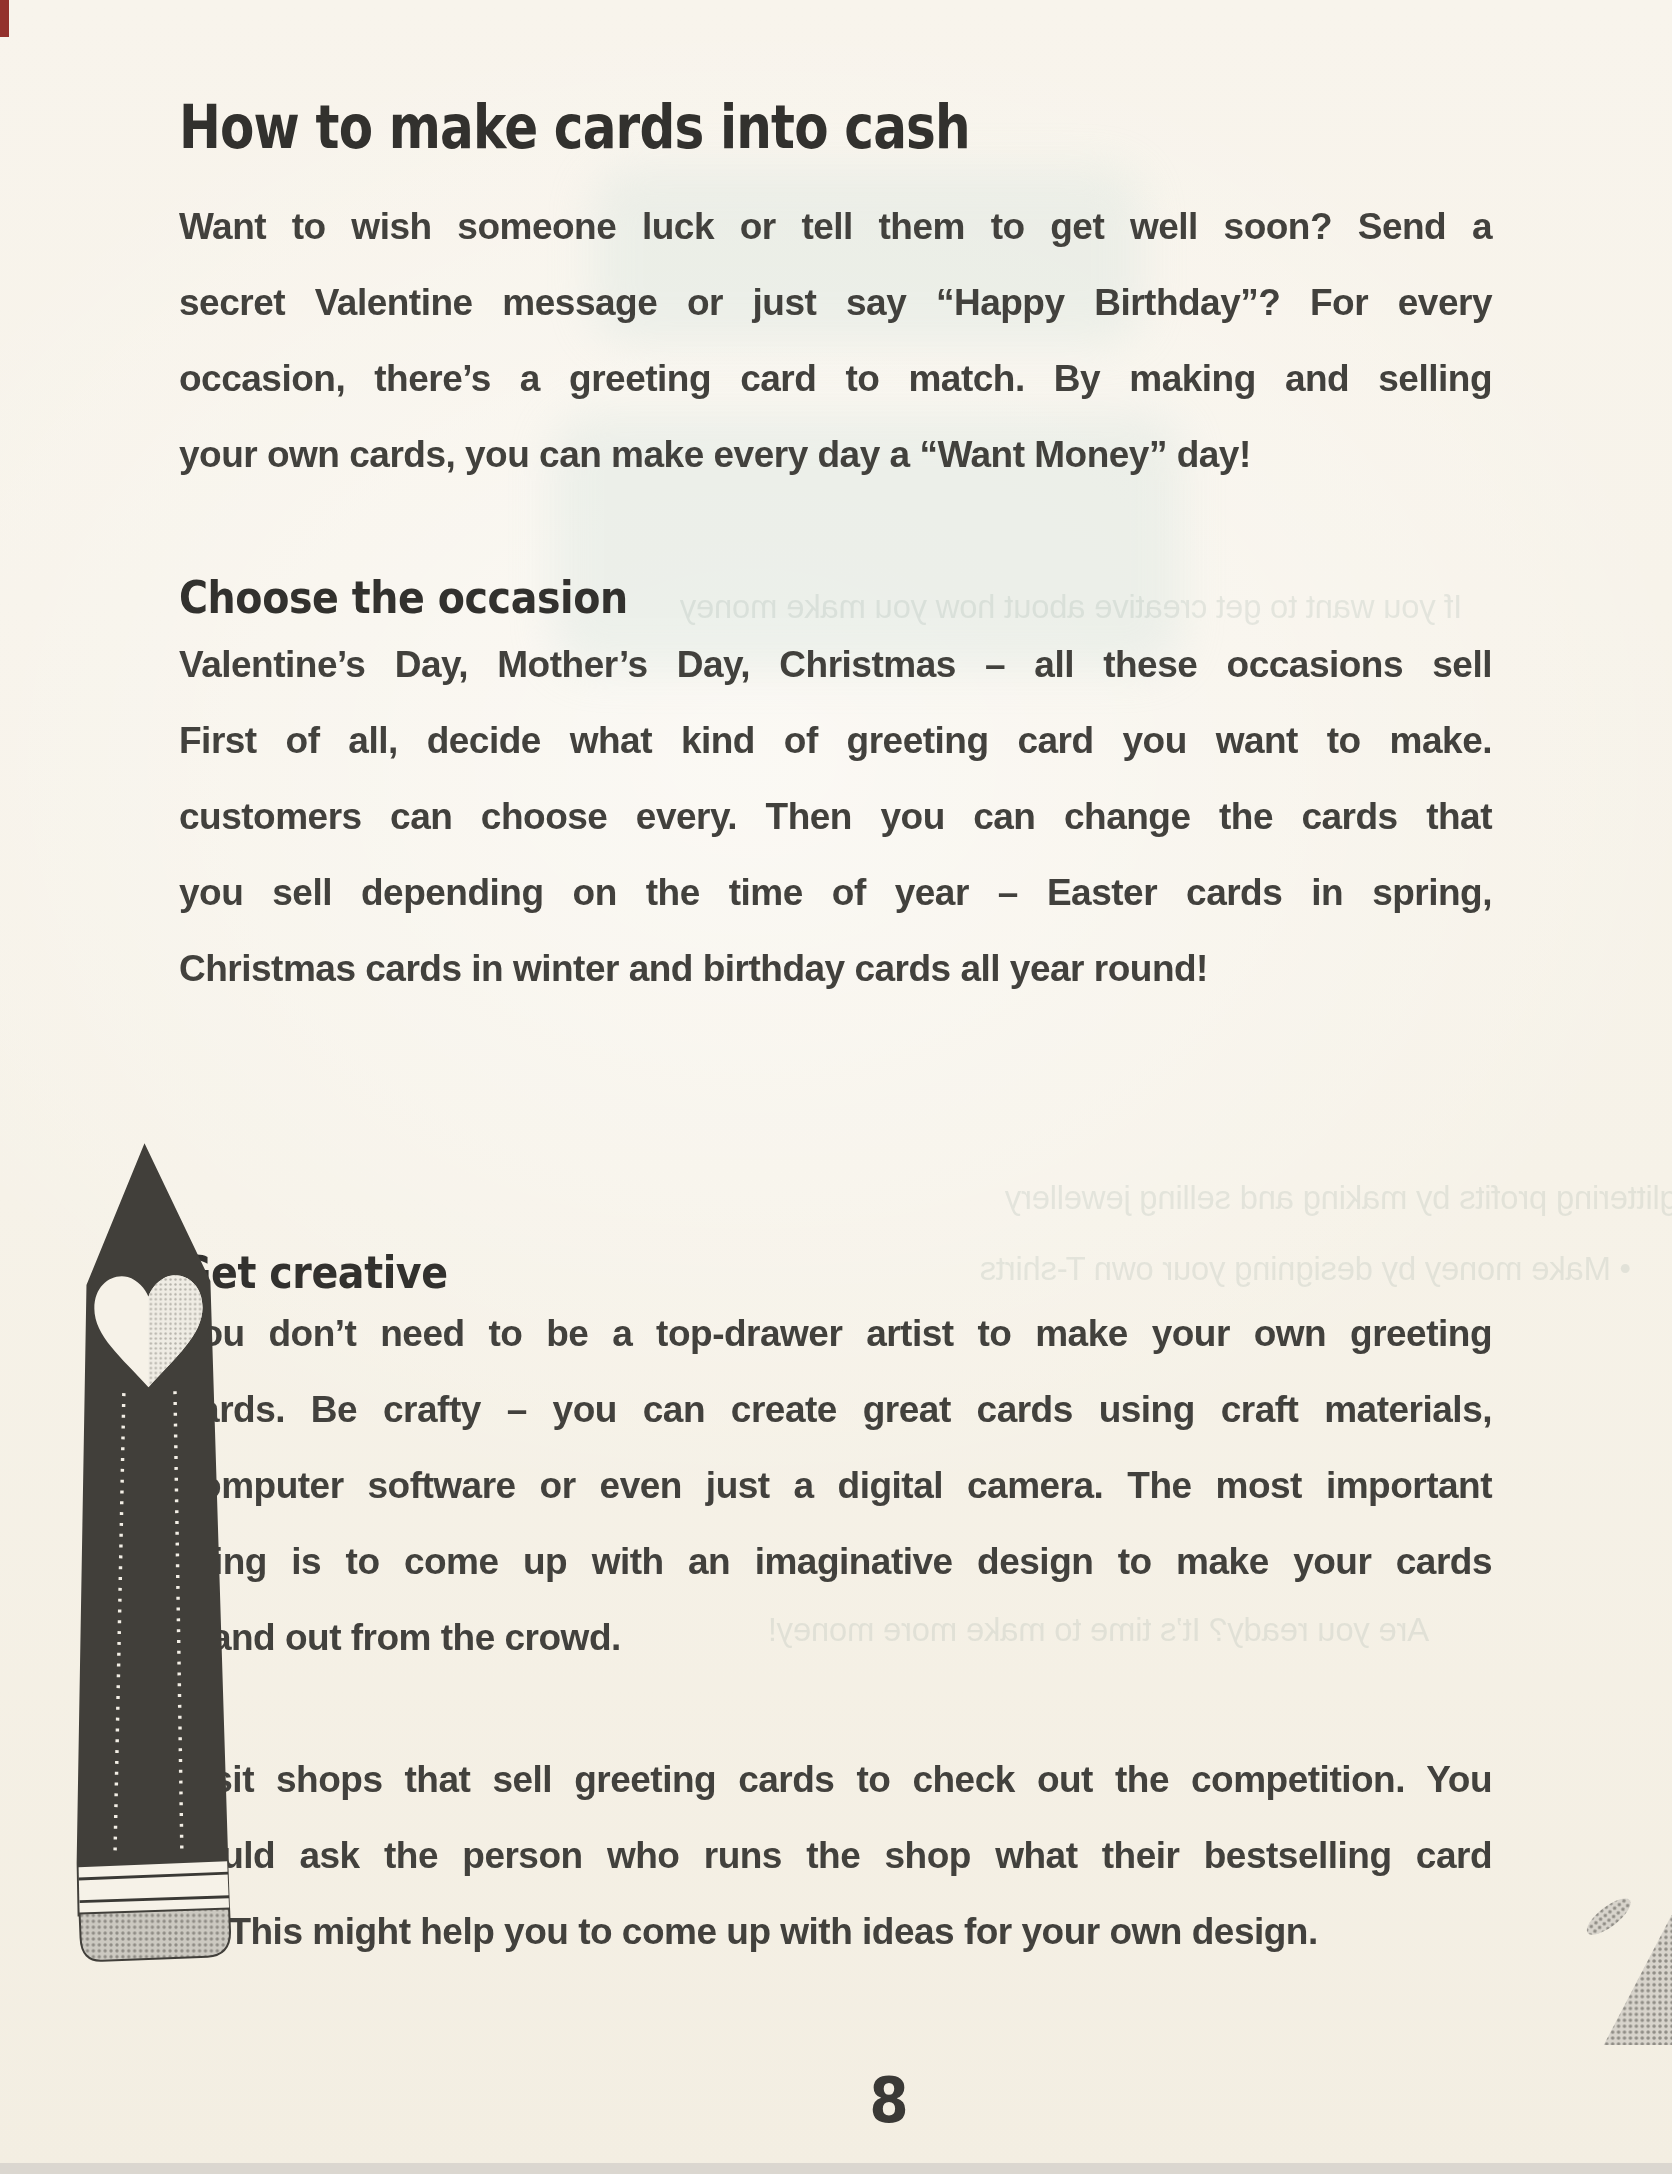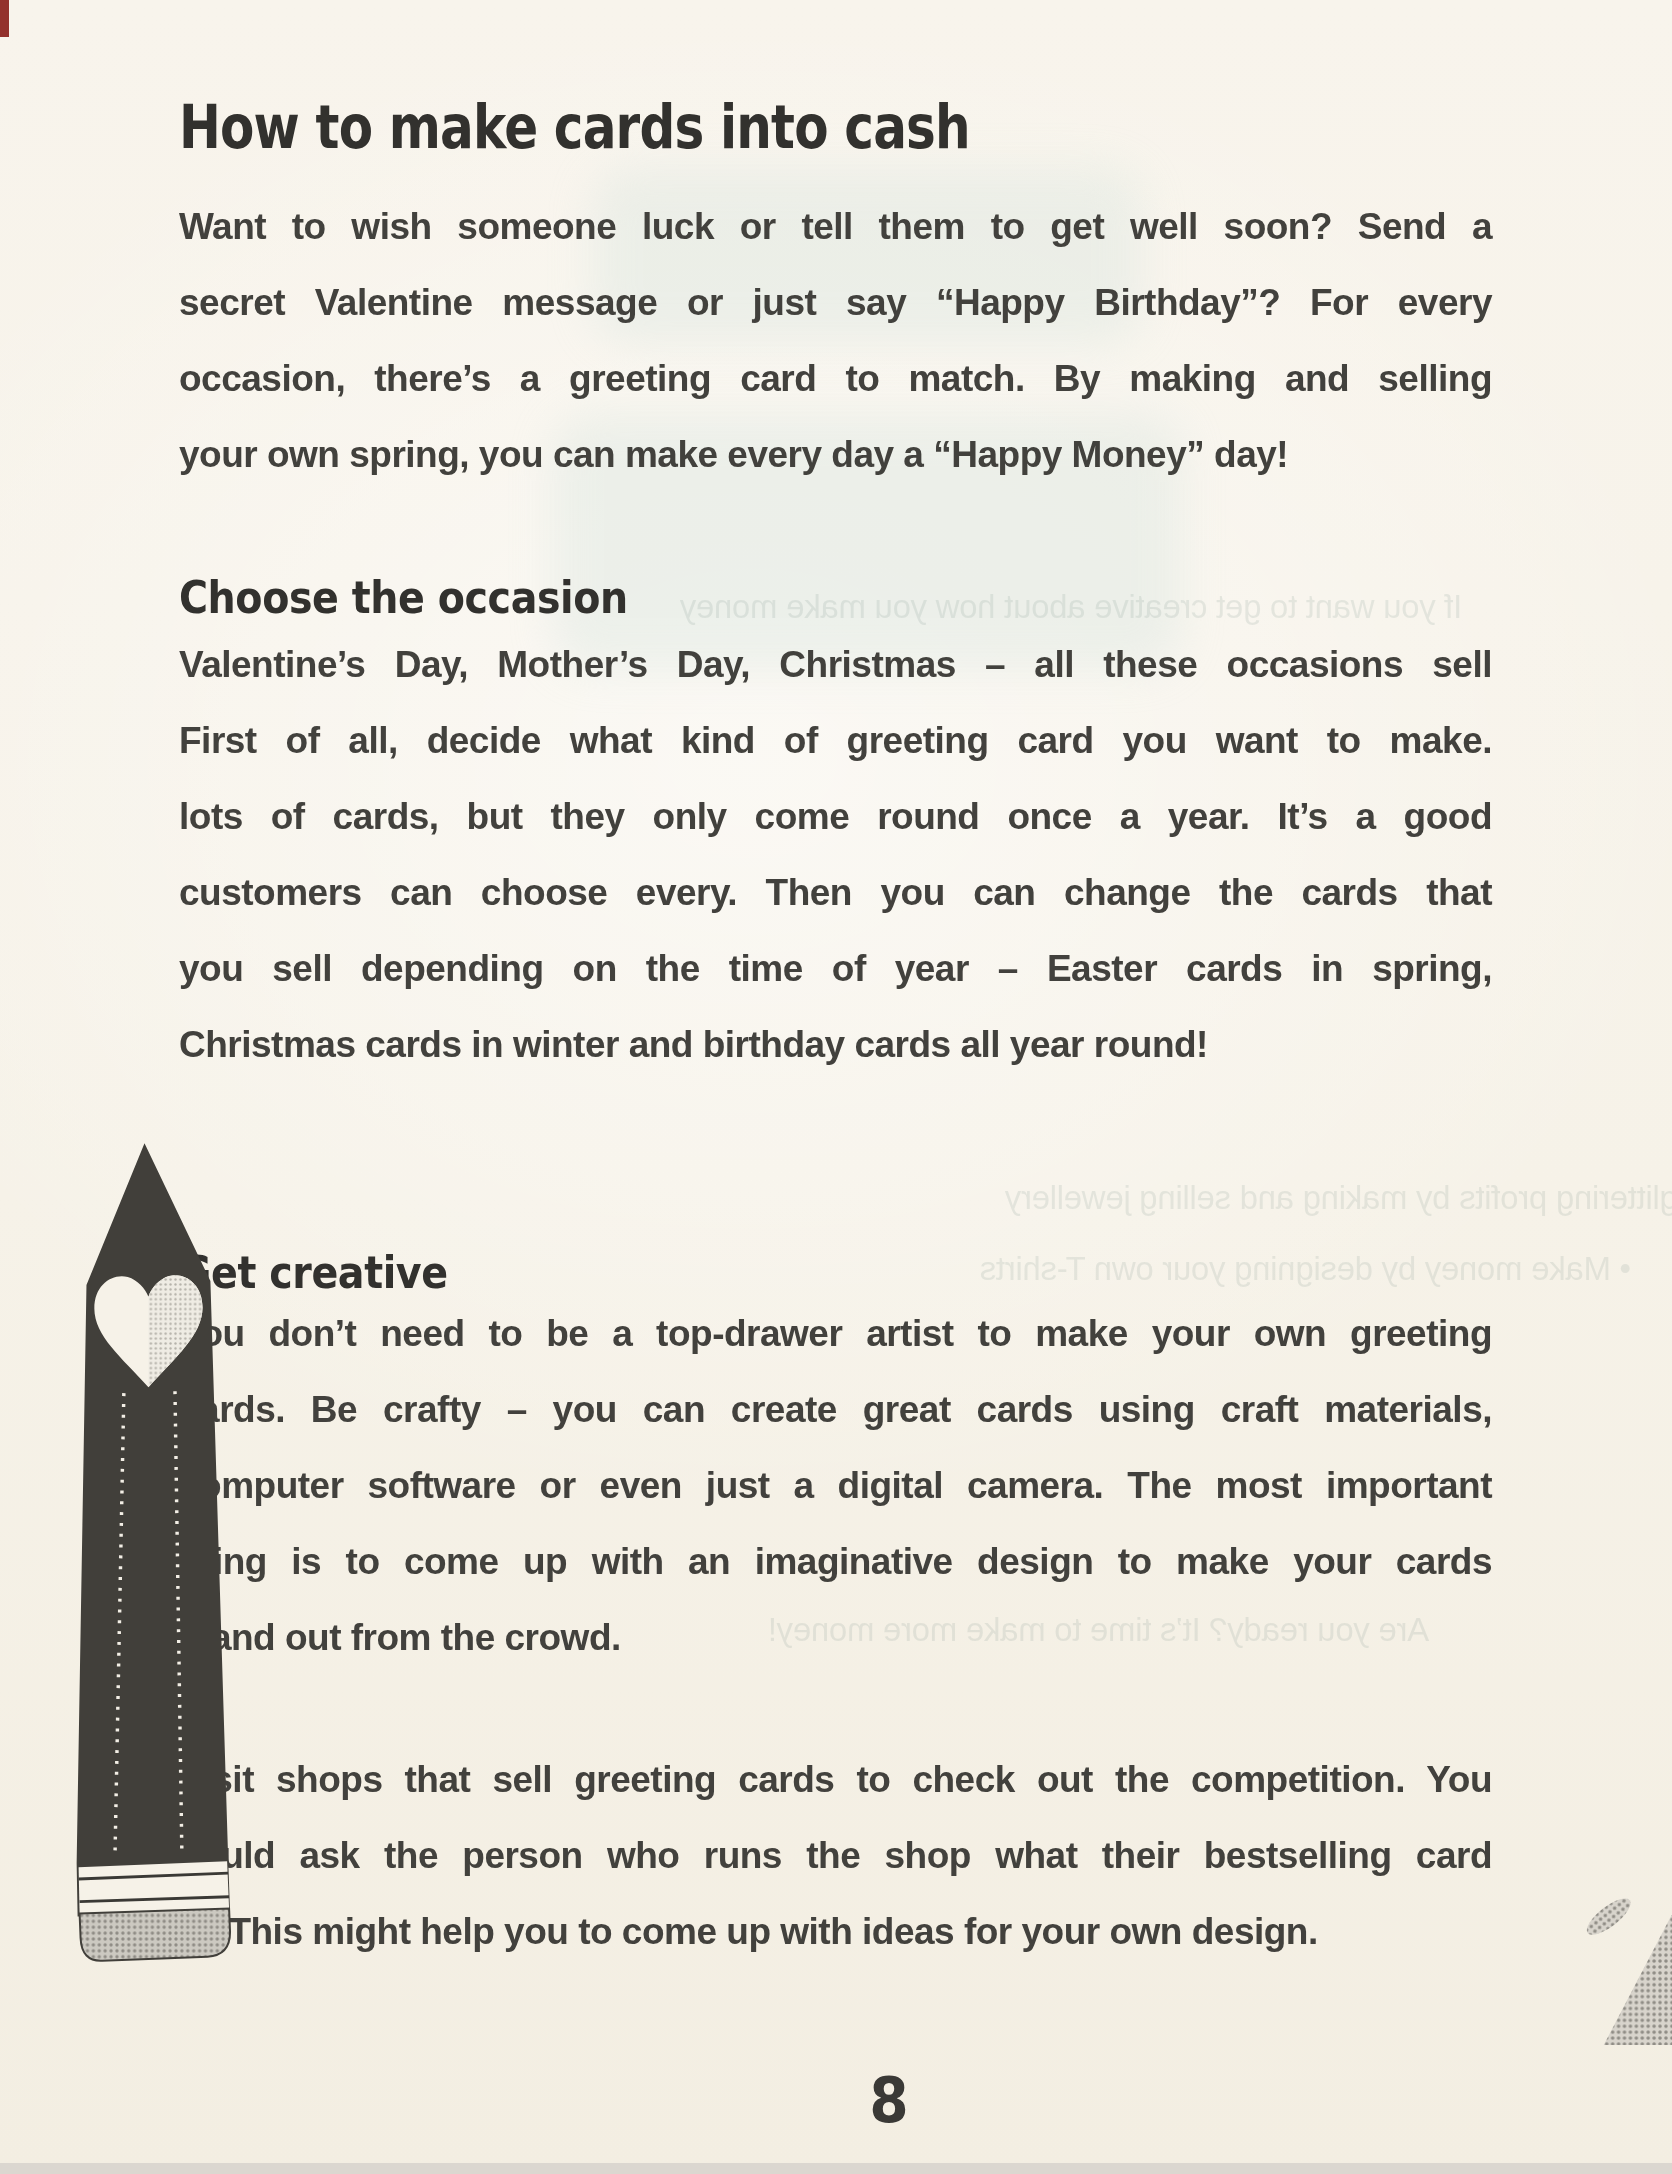--- a/index.html
+++ b/index.html
@@ -74,28 +74,27 @@
   <div class="ghost" style="left:1005px;top:1178px;">• Create glittering profits by making and selling jewellery</div>
   <div class="ghost" style="left:980px;top:1249px;">• Make money by designing your own T-shirts</div>
   <div class="ghost" style="left:768px;top:1610px;">Are you ready? It’s time to make more money!</div>
 
   <h1 class="title">How to make cards into cash</h1>
 
   <div class="para" style="top:189px;">
       <div class="line">Want to wish someone luck or tell them to get well soon? Send a</div>
       <div class="line">secret Valentine message or just say “Happy Birthday”? For every</div>
       <div class="line">occasion, there’s a greeting card to match. By making and selling</div>
-      <div class="line last">your own spring, you can make every day a “Happy Money” day!</div>
+      <div class="line last">your own cards, you can make every day a “Want Money” day!</div>
     </div>
 
   <h2 class="h2" style="top:575px;">Choose the occasion</h2>
   <div class="para" style="top:627px;">
       <div class="line">Valentine’s Day, Mother’s Day, Christmas – all these occasions sell</div>
       <div class="line">First of all, decide what kind of greeting card you want to make.</div>
-      <div class="line">lots of cards, but they only come round once a year. It’s a good</div>
       <div class="line">customers can choose every. Then you can change the cards that</div>
       <div class="line">you sell depending on the time of year – Easter cards in spring,</div>
       <div class="line last">Christmas cards in winter and birthday cards all year round!</div>
     </div>
 
   <h2 class="h2" style="top:1250px;">Get creative</h2>
   <div class="para" style="top:1296px;">
       <div class="line">You don’t need to be a top-drawer artist to make your own greeting</div>
       <div class="line">cards. Be crafty – you can create great cards using craft materials,</div>
       <div class="line">computer software or even just a digital camera. The most important</div>

